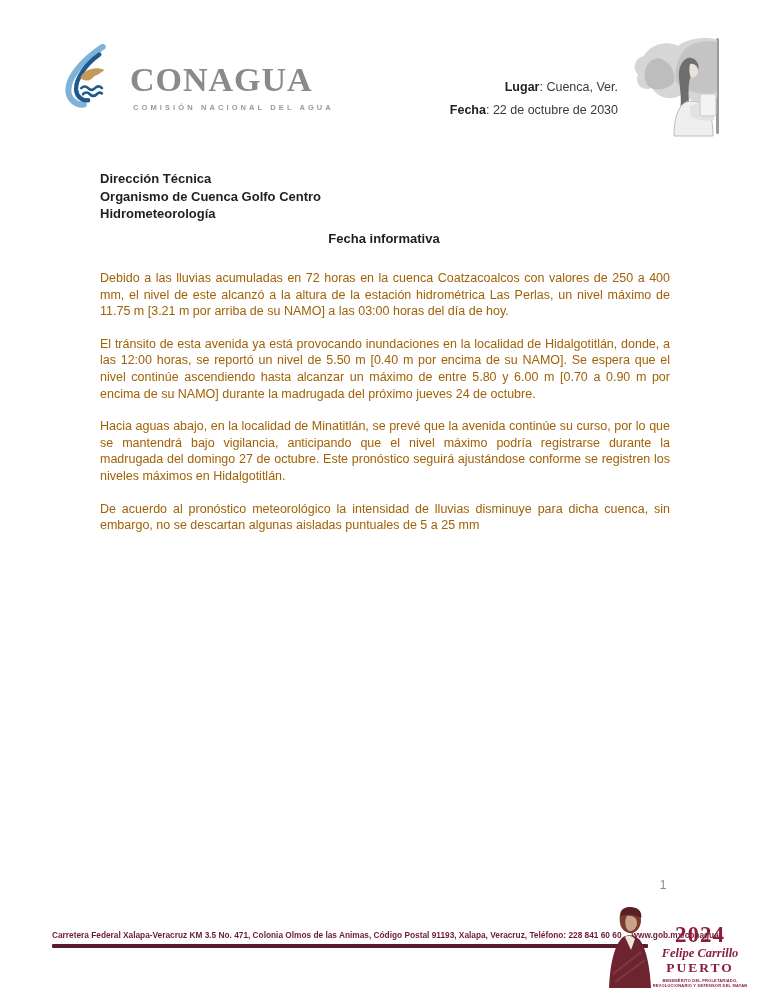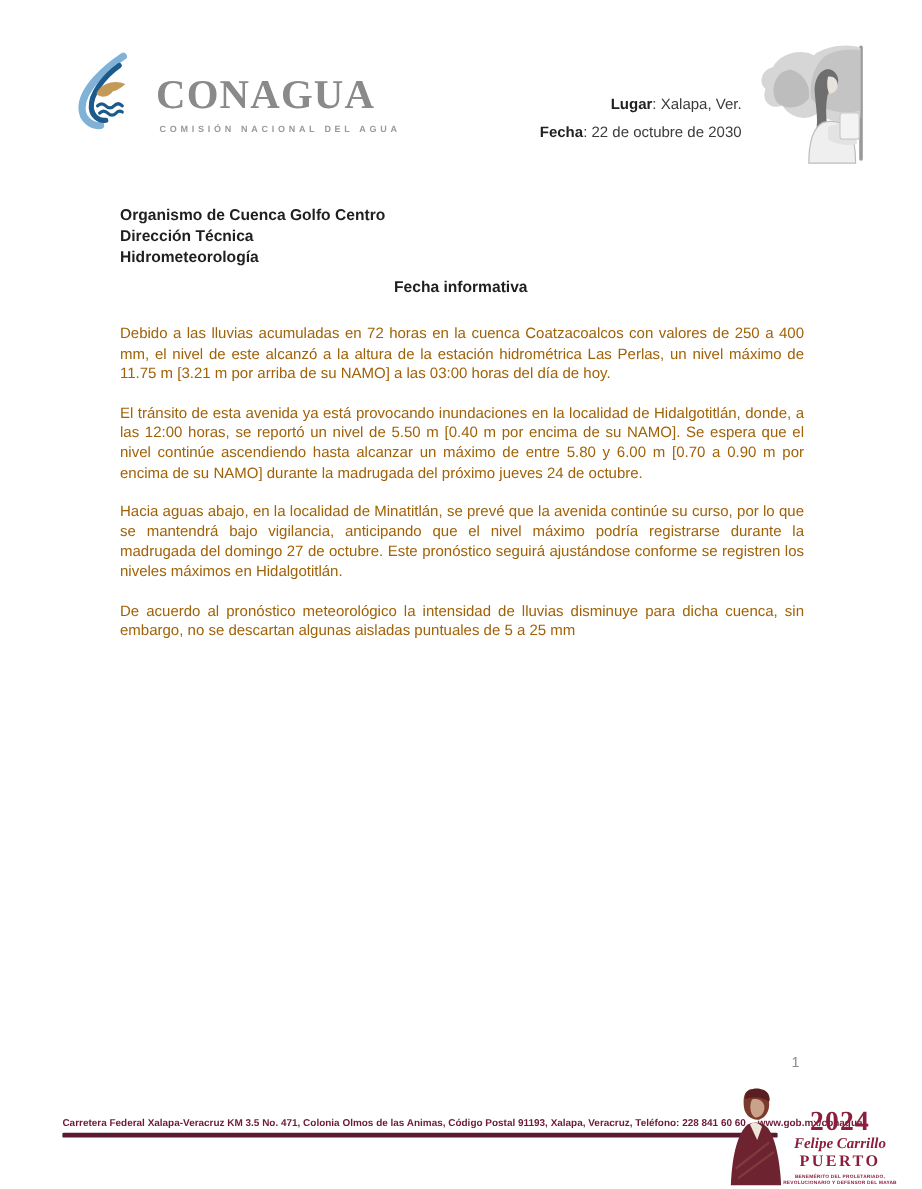--- a/index.html
+++ b/index.html
@@ -178,21 +178,21 @@
       <path d="M27 52 q4 -4 8 0 q4 4 8 0 q4 -4 8 0" stroke="#1c5a8c" fill="none" stroke-width="3" stroke-linecap="round"></path>
       <path d="M29 59 q4 -4 8 0 q4 4 8 0 q3 -3 6 -1" stroke="#1c5a8c" fill="none" stroke-width="3" stroke-linecap="round"></path>
     </svg>
     <div class="logo-text-col">
       <div class="logo-brand">CONAGUA</div>
       <div class="logo-tagline">COMISIÓN NACIONAL DEL AGUA</div>
     </div>
   </div>
 
   <div class="header-right">
-    <div><b>Lugar</b><span>: Xalapa, Ver.</span></div>
+    <div><b>Lugar</b><span>: Cuenca, Ver.</span></div>
     <div><b>Fecha</b><span>: 22 de octubre de 2030</span></div>
   </div>
 
   <svg class="flag-figure" viewBox="0 0 114 102" aria-hidden="true">
 
     <rect x="88" y="2" width="3" height="96" rx="1.5" fill="#9a9a9a"></rect>
 
     <path d="M89 4 L89 62 C74 70 60 64 54 58 C44 66 30 62 24 52 C14 56 6 48 10 38 C4 34 6 22 16 20 C22 8 40 4 50 10 C60 2 80 0 89 4 Z" fill="#d6d6d6"></path>
     <path d="M89 6 C78 4 66 6 58 12 C50 20 46 34 48 46 C56 56 74 60 89 56 Z" fill="#c4c4c4"></path>
     <path d="M24 24 C16 30 14 42 20 50 C28 56 40 54 46 46 C48 34 40 24 30 22 Z" fill="#bdbdbd"></path>
@@ -201,22 +201,22 @@
 
     <path d="M62 28 C66 27 70 30 70 35 C70 39 67 42 63 42 C61 38 61 32 62 28 Z" fill="#e8e2dc"></path>
 
     <path d="M46 100 C46 82 50 70 58 66 C66 64 76 66 80 72 C84 80 85 92 85 100 Z" fill="#efefef" stroke="#bdbdbd" stroke-width="1"></path>
 
     <path d="M62 70 C70 66 80 66 86 70 L86 84 C78 86 68 84 62 80 Z" fill="#e3e3e3"></path>
     <rect x="72" y="58" width="16" height="22" rx="2" fill="#f3f3f3" stroke="#c9c9c9" stroke-width="1"></rect>
   </svg>
 
   <div class="org-block">
+    <div>Dirección Técnica</div>
     <div>Organismo de Cuenca Golfo Centro</div>
-    <div>Dirección Técnica</div>
     <div>Hidrometeorología</div>
   </div>
 
   <div class="doc-title">Fecha informativa</div>
 
   <div class="doc-body">
     <p>Debido a las lluvias acumuladas en 72 horas en la cuenca Coatzacoalcos con valores de 250 a 400 mm, el nivel de este alcanzó a la altura de la estación hidrométrica Las Perlas, un nivel máximo de 11.75 m [3.21 m por arriba de su NAMO] a las 03:00 horas del día de hoy.</p>
     <p>El tránsito de esta avenida ya está provocando inundaciones en la localidad de Hidalgotitlán, donde, a las 12:00 horas, se reportó un nivel de 5.50 m [0.40 m por encima de su NAMO]. Se espera que el nivel continúe ascendiendo hasta alcanzar un máximo de entre 5.80 y 6.00 m [0.70 a 0.90 m por encima de su NAMO] durante la madrugada del próximo jueves 24 de octubre.</p>
     <p>Hacia aguas abajo, en la localidad de Minatitlán, se prevé que la avenida continúe su curso, por lo que se mantendrá bajo vigilancia, anticipando que el nivel máximo podría registrarse durante la madrugada del domingo 27 de octubre.  Este pronóstico seguirá ajustándose conforme se registren los niveles máximos en Hidalgotitlán.</p>
     <p>De acuerdo al pronóstico meteorológico la intensidad de lluvias disminuye para dicha cuenca, sin embargo, no se descartan algunas aisladas puntuales de 5 a 25 mm</p>

